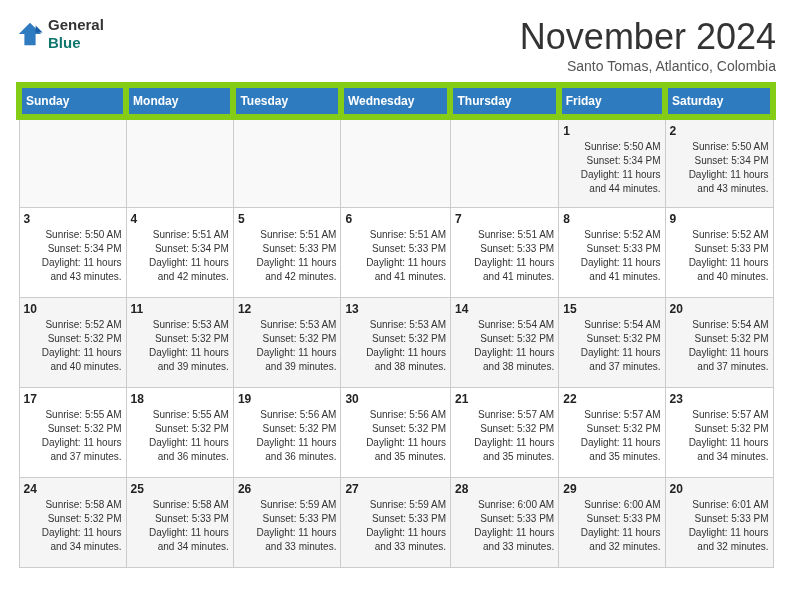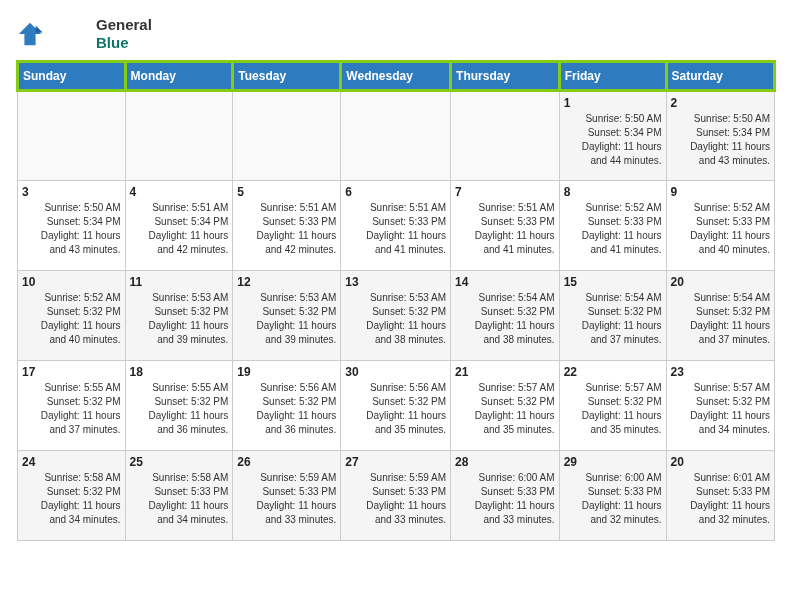--- a/index.html
+++ b/index.html
@@ -18,21 +18,20 @@
     }
     .logo {
       display: flex;
       align-items: center;
       gap: 4px;
     }
     .logo-text {
       font-size: 15px;
       font-weight: bold;
       line-height: 1.2;
-      margin-left: 48px;
     }
     .logo-general { color: #333; }
     .logo-blue { color: #0f766e; }
     .logo-icon {
       width: 28px;
       height: 28px;
     }
     .title-block {
       text-align: right;
     }
@@ -50,21 +49,21 @@
       border-collapse: collapse;
       font-size: 11px;
     }
     thead th {
       background-color: #2e7bbf;
       color: #fff;
       padding: 6px 4px;
       text-align: left;
       font-size: 12px;
       font-weight: bold;
-      border: 3px solid #84cc16;
+      border: 6px solid #84cc16;
     }
     tbody td {
       border: 1px solid #ccc;
       vertical-align: top;
       padding: 4px;
       height: 90px;
       width: 113px;
       background: #fff;
     }
     tbody tr:nth-child(odd) td {
@@ -97,20 +96,22 @@
     <svg class="logo-icon" viewBox="0 0 40 40">
       <polygon points="20,4 36,20 28,20 28,36 12,36 12,20 4,20" fill="#2e7bbf"></polygon>
       <polygon points="28,8 38,18 28,18" fill="#1a5fa8"></polygon>
     </svg>
     <div class="logo-text">
       <div class="logo-general">General</div>
       <div class="logo-blue">Blue</div>
     </div>
   </div>
   <div class="title-block">
+    <div class="month-title">November 2024</div>
+    <div class="subtitle">Santo Tomas, Atlantico, Colombia</div>
   </div>
 </div>
 
 <table>
   <thead>
     <tr id="header-row">
         <th>Sunday</th>
         <th>Monday</th>
         <th>Tuesday</th>
         <th>Wednesday</th>

